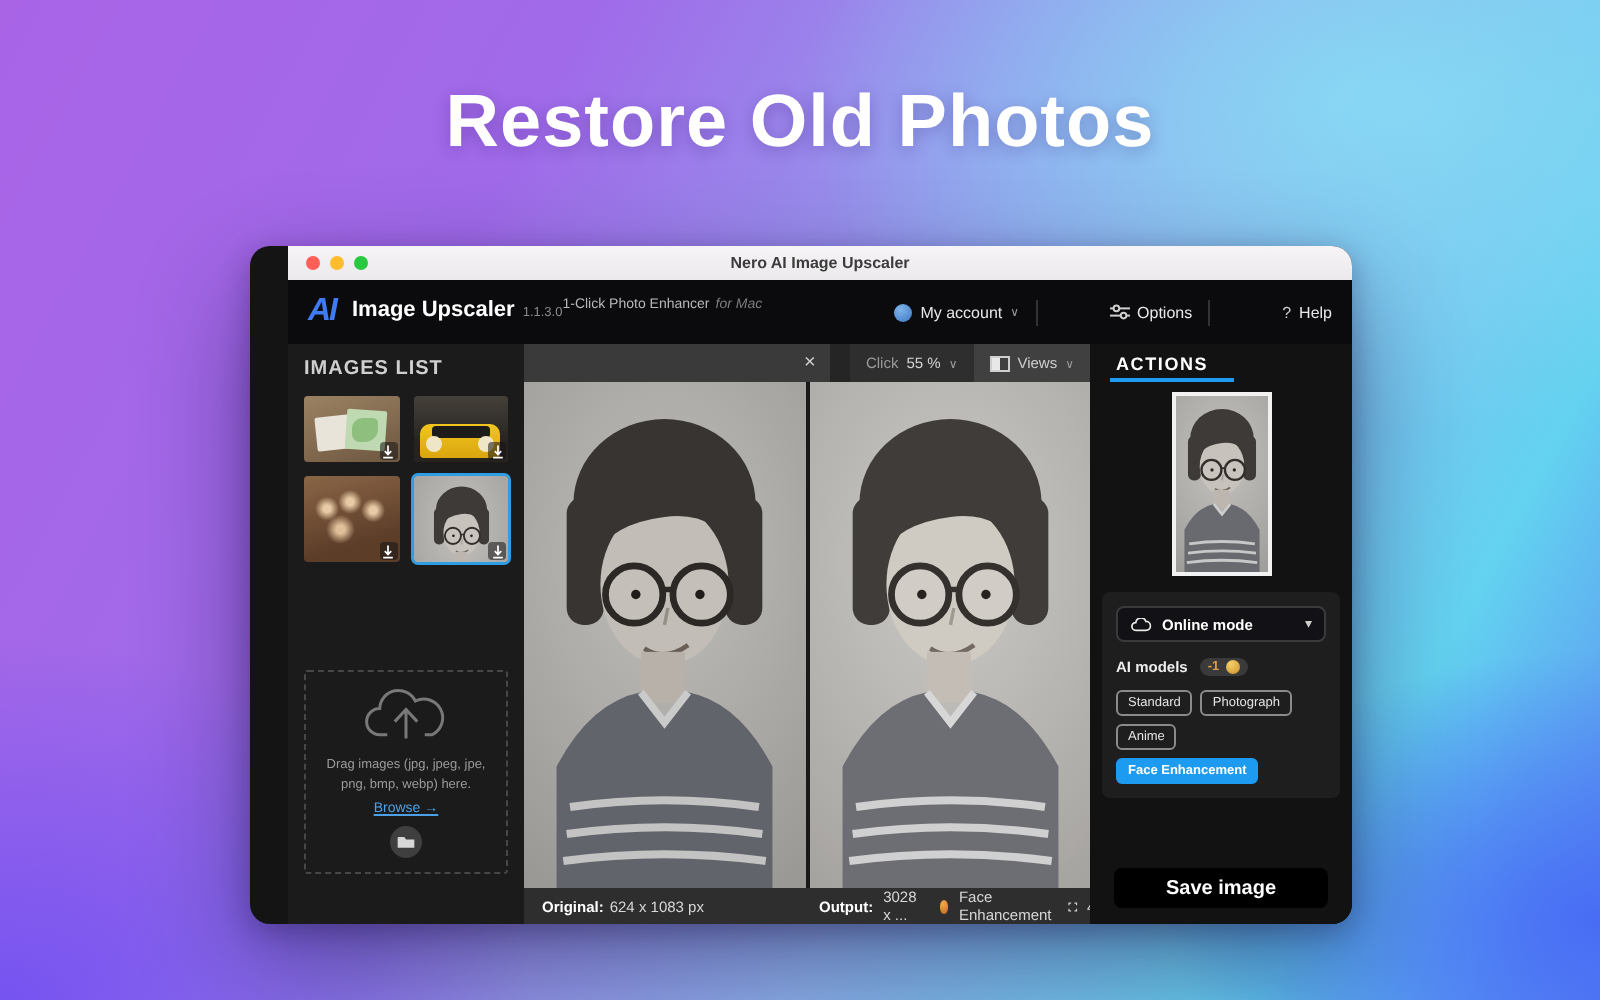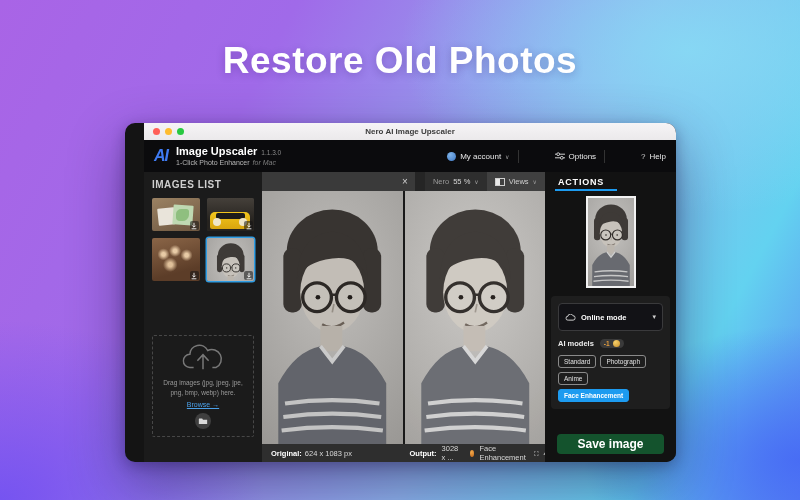--- a/index.html
+++ b/index.html
@@ -35,21 +35,21 @@
   .titlebar-title {
     position:absolute; left:0; width:100%; text-align:center;
     font-size:8px; font-weight:bold; color:#3c3c3c;
   }
   
   .app-header {
     height:32px; background:#0b0b0d; flex:0 0 auto;
     display:flex; align-items:center; padding:0 10px; color:#e8e8e8;
   }
   .logo-mark { font-size:16px; font-weight:900; font-style:italic; color:#3f7bf2; margin-right:8px; letter-spacing:-1px; }
-  .app-id { display:flex; flex-direction:column; justify-content:center; line-height:1.25; }
+  .app-id { display:flex; justify-content:center; line-height:1.25; }
   .app-name-row { display:flex; align-items:baseline; gap:4px; }
   .app-name { font-size:11px; font-weight:bold; color:#fff; }
   .app-version { font-size:6.5px; color:#8a8a8a; }
   .app-tagline { font-size:7px; color:#b8b8b8; }
   .app-tagline .suffix { font-style:italic; color:#7d7d7d; margin-left:3px; }
   .header-right { margin-left:auto; display:flex; align-items:center; gap:8px; }
   .hdr-item { display:flex; align-items:center; gap:4px; font-size:8px; color:#e8e8e8; cursor:default;margin-left:28px; }
   .avatar { width:9px; height:9px; border-radius:50%; background:radial-gradient(circle at 35% 30%, #7fb3e8, #3e78c4); }
   .caret { font-size:6px; color:#9a9a9a; }
   .hdr-sep { width:1px; height:13px; background:#333; }
@@ -115,39 +115,39 @@
   .proc-dot { width:7px; height:7px; border-radius:50%; background:radial-gradient(circle at 35% 30%, #f2a84a, #c2681c); margin-left:2px; }
   .expand-ic { margin-left:3px; }
   
   .actions { width:131px; flex:0 0 auto; background:#121212; display:flex; flex-direction:column; }
   .actions-tabbar { height:19px; display:flex; flex-direction:column; justify-content:center; padding-left:13px; position:relative; }
   .actions-tab-label { font-size:9px; font-weight:bold; color:#fff; letter-spacing:.8px; }
   .actions-underline { position:absolute; bottom:0; left:10px; width:62px; height:2px; background:#1d9bf0; }
   .preview-wrap { display:flex; justify-content:center; margin-top:5px; }
   .preview-box { width:50px; height:92px; border:2px solid #f2f2f2; position:relative; overflow:hidden; background:#9e9e9e; }
   .card { background:#1e1e1e; border-radius:4px; margin:8px 6px 0; padding:7px; }
-  .mode-select { height:28px; background:#121216; border:1px solid #3a3a3c; border-radius:4px;
+  .mode-select { height:18px; background:#121216; border:1px solid #3a3a3c; border-radius:4px;
     display:flex; align-items:center; gap:5px; padding:0 6px; cursor:pointer; }
   .mode-label { font-size:7.5px; font-weight:bold; color:#fff; }
   .mode-caret { margin-left:auto; font-size:7px; color:#cfcfcf; }
   .aimodels-row { display:flex; align-items:center; gap:6px; margin-top:8px; }
   .aimodels-label { font-size:7.5px; font-weight:bold; color:#ededed; }
   .credit-pill { display:flex; align-items:center; gap:3px; background:#3a3a3a; border-radius:8px; padding:1px 4px; }
   .credit-num { font-size:6.5px; font-weight:bold; color:#e09b3d; }
   .coin { width:7px; height:7px; border-radius:50%; background:radial-gradient(circle at 35% 30%, #f6d06a, #c98f2a); }
   .model-btns { display:flex; flex-wrap:wrap; gap:4px; margin-top:7px; }
   .model-btn { font-size:6.5px; color:#e2e2e2; border:1px solid #8a8a8a; border-radius:3px; padding:2px 5px; background:transparent; cursor:pointer; font-family:inherit; }
   .model-btn.selected { background:#1d9bf0; border-color:#1d9bf0; color:#fff; font-weight:bold; }
   .compare-title { font-size:7.5px; font-weight:bold; color:#fff; }
   .compare-labels { display:flex; justify-content:space-between; margin-top:7px; font-size:6.5px; color:#9a9a9a; }
   .slider { position:relative; height:3px; background:#1d9bf0; border-radius:2px; margin-top:5px; }
   .slider-handle { position:absolute; right:-2px; top:50%; transform:translateY(-50%); width:10px; height:10px; border-radius:50%; background:#fff; box-shadow:0 1px 2px rgba(0,0,0,.5); cursor:pointer; }
   .slider-value { text-align:right; font-size:6.5px; color:#e8e8e8; margin-top:6px; }
-  .save-btn { margin:auto 12px 8px; height:20px; background:#14532d; border:none; border-radius:4px;
-    color:#fff; font-weight:bold; font-size:12px; cursor:pointer; font-family:inherit; }
+  .save-btn { margin:auto 12px 8px; height:20px; background:#000000; border:none; border-radius:4px;
+    color:#fff; font-weight:bold; font-size:10px; cursor:pointer; font-family:inherit; }
   svg { display:block; }
 </style>
 </head>
 <body>
 
 <svg width="0" height="0" style="position:absolute" aria-hidden="true">
   <defs>
     <symbol id="portrait" viewBox="0 0 100 150" preserveAspectRatio="xMidYMin slice">
       <rect x="0" y="0" width="100" height="150" fill="#b3b1ae"></rect>
       <rect x="0" y="0" width="100" height="150" fill="url(#pv)"></rect>
@@ -314,21 +314,21 @@
         </div>
       </div>
     </div>
 
     <div class="canvas">
       <div class="canvas-toolbar">
         <div class="image-tab">
           <span class="tab-close">×</span>
         </div>
         <div class="tool-group zoomg">
-          <span>Nero</span>
+          <span>Click</span>
           <span class="val">55 %</span>
           <span class="caret">∨</span>
         </div>
         <div class="tool-group viewsg">
           <svg width="10" height="8">
               <use href="#views-ic"></use>
             </svg>
           <span>Views</span>
           <span class="caret">∨</span>
         </div>

